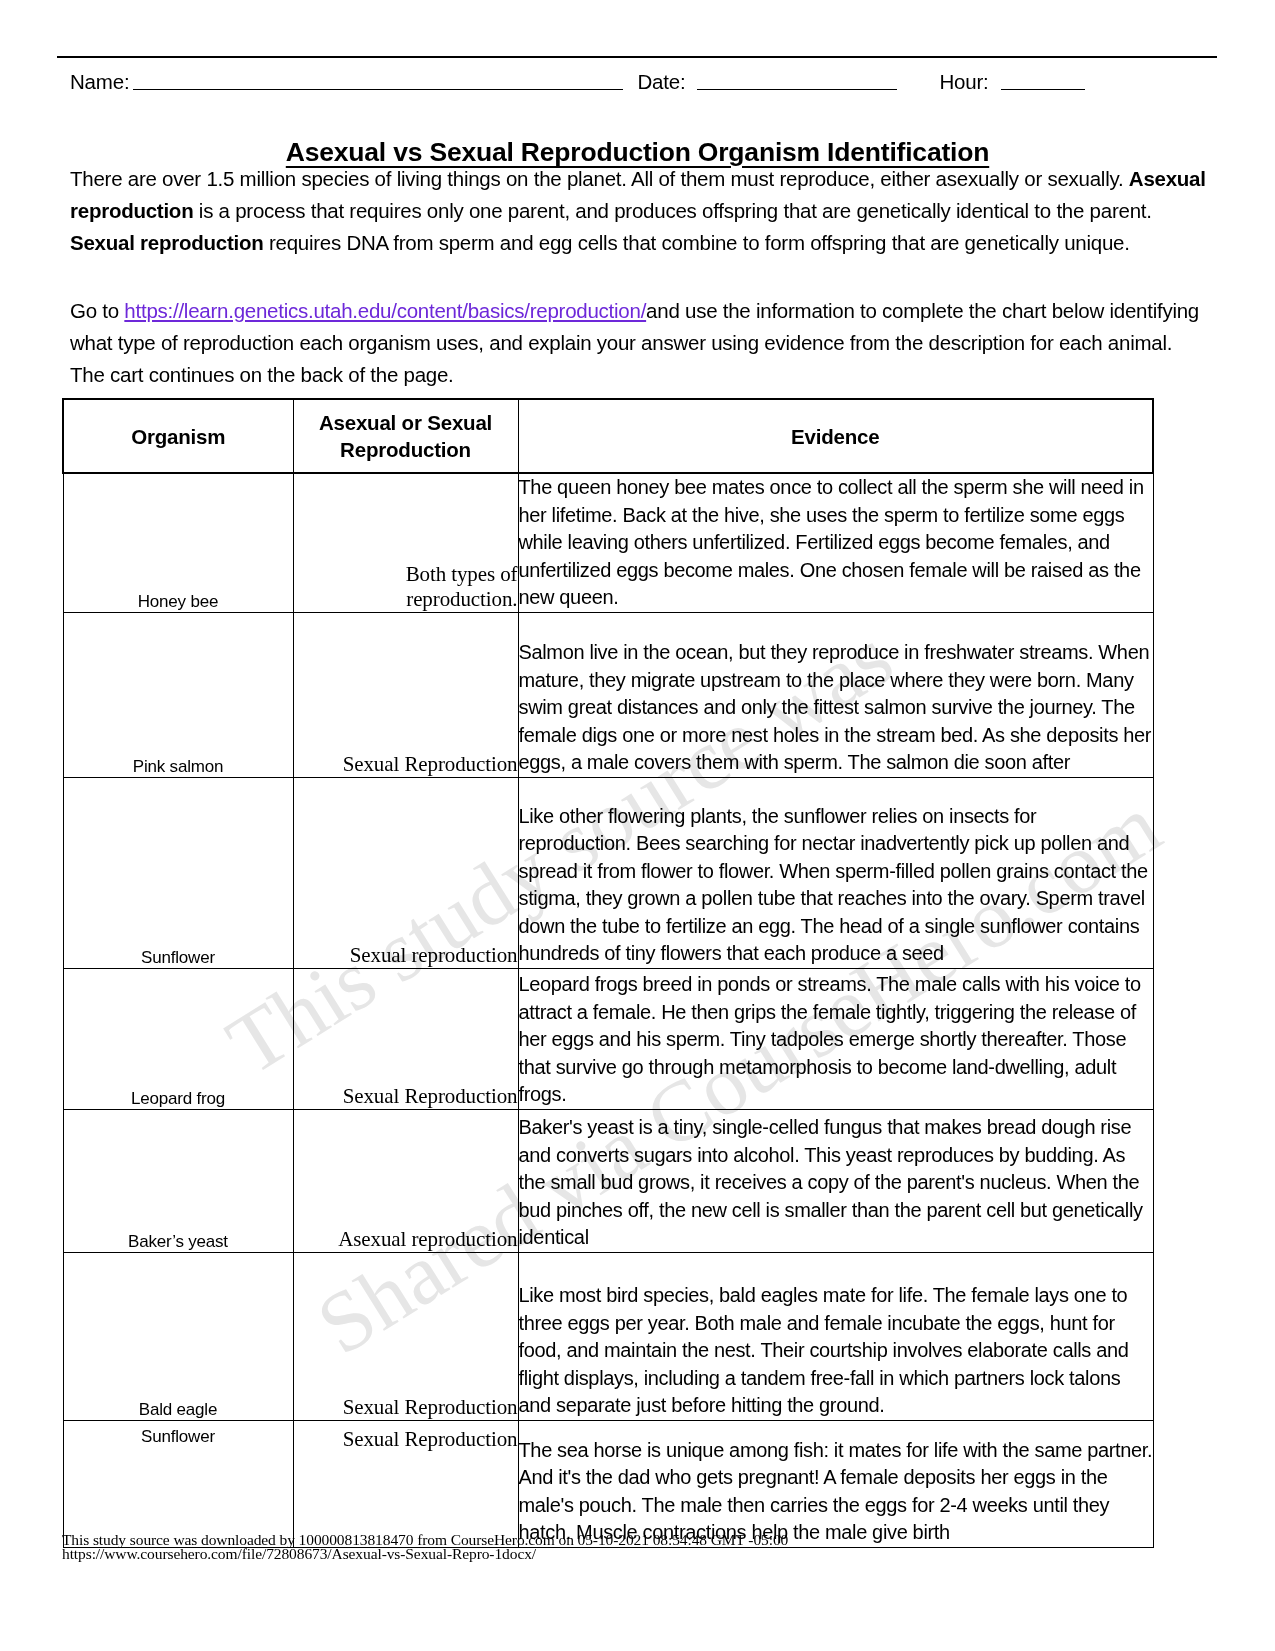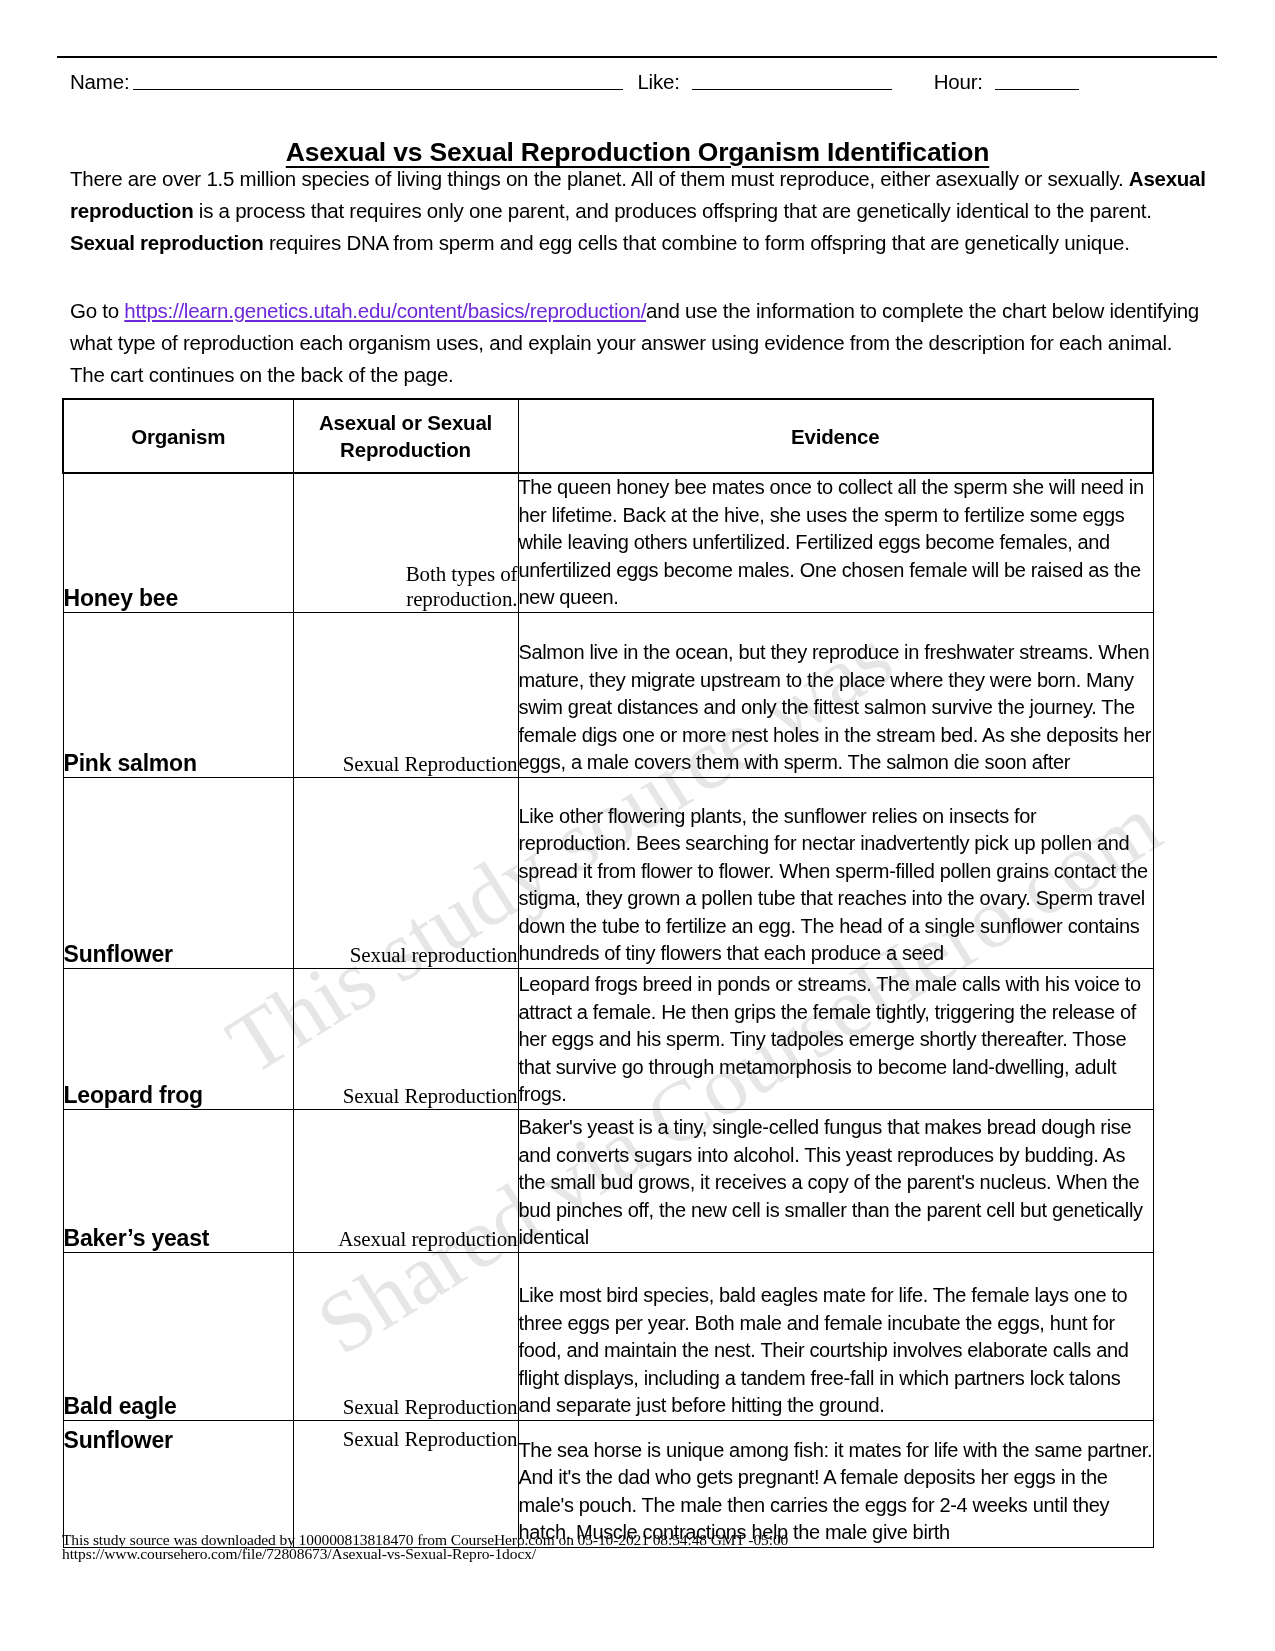--- a/index.html
+++ b/index.html
@@ -130,26 +130,25 @@
     font-size: 20.5px;
     font-weight: bold;
     line-height: 27px;
     padding: 9px 6px;
     letter-spacing: -0.2px;
   }
   .tbl thead th:first-child { border-left: 2.4px solid #000; }
   .tbl thead th:last-child  { border-right: 2.4px solid #000; }
 
   .cell-org {
-    text-align: left;
-    font-size: 23px;
+    text-align: center;
+    font-size: 17px;
     letter-spacing: -0.2px;
     padding: 0 4px 9px 4px;
     border-left: 2.4px solid #000;
-    font-weight: bold;
   }
   .cell-type {
     font-size: 21px;
     font-family: "Liberation Serif", serif;
     letter-spacing: -0.1px;
     padding: 0 4px 9px 6px;
     text-align: right;
   }
   .cell-evid {
     font-size: 20px;
@@ -199,21 +198,21 @@
 <div class="page">
 
   <div class="watermark wm1">This study source was</div>
   <div class="watermark wm2">Shared via CourseHero.com</div>
 
   <div class="content">
 
     <div class="top-rule"></div>
 
     <div class="namerow">
-      <span class="lbl">Name:</span><span class="blank-long"></span><span class="sp-date"></span><span class="lbl">Like:</span><span class="blank-mid"></span><span class="sp-hour"></span><span class="lbl">Hour:</span><span class="blank-short"></span>
+      <span class="lbl">Name:</span><span class="blank-long"></span><span class="sp-date"></span><span class="lbl">Date:</span><span class="blank-mid"></span><span class="sp-hour"></span><span class="lbl">Hour:</span><span class="blank-short"></span>
     </div>
 
     <div class="doc-title">Asexual vs Sexual Reproduction Organism Identification</div>
 
     <div class="para para-1">
       <span>There are over 1.5 million species of living things on the planet. All of them must reproduce, either asexually or sexually. </span><b>Asexual reproduction</b><span> is a process that requires only one parent, and produces offspring that are genetically identical to the parent. </span><b>Sexual reproduction</b><span> requires DNA from sperm and egg cells that combine to form offspring that are genetically unique.</span>
     </div>
 
     <div class="para para-2">
       <span>Go to </span><a class="link" href="#">https://learn.genetics.utah.edu/content/basics/reproduction/</a><span>and use the information to complete the chart below identifying what type of reproduction each organism uses, and explain your answer using evidence from the description for each animal. The cart continues on the back of the page.</span>

